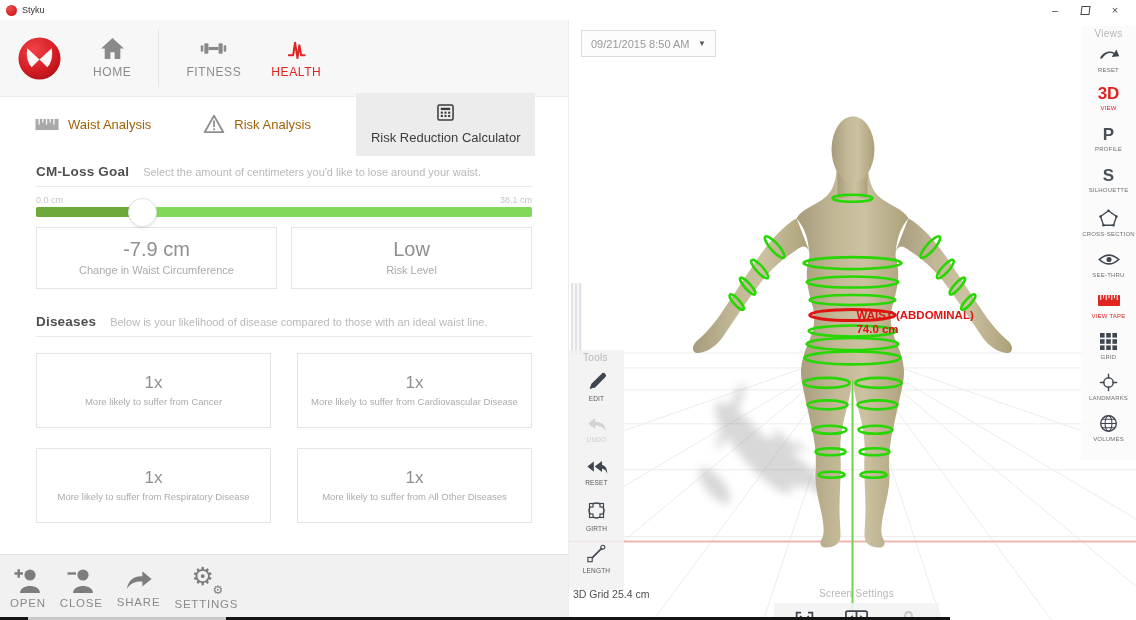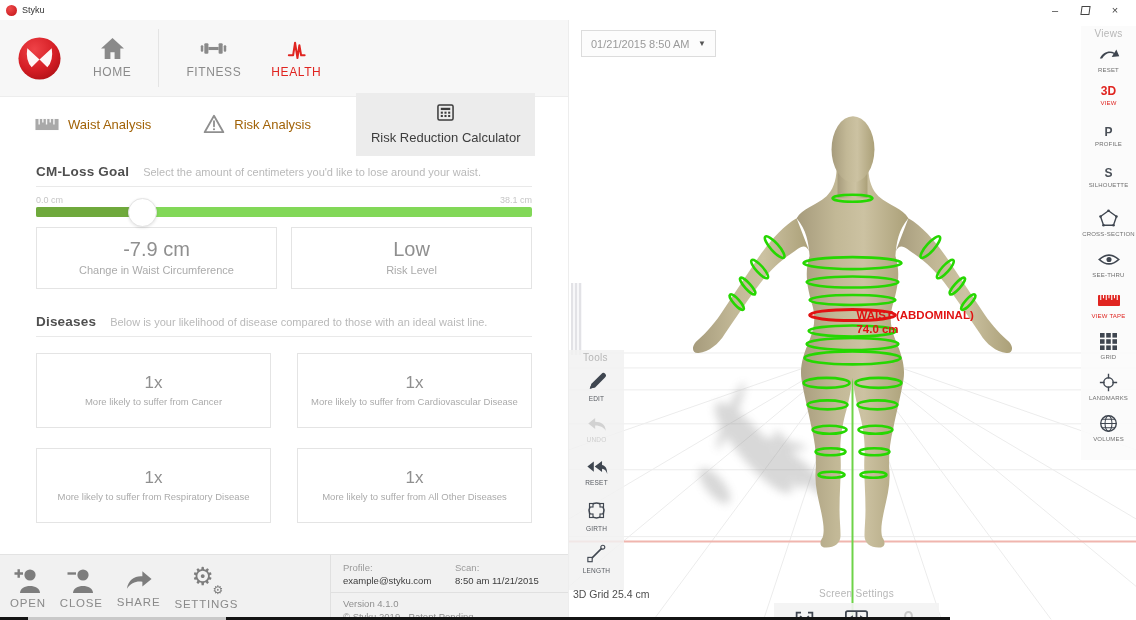--- a/index.html
+++ b/index.html
@@ -73,21 +73,21 @@
   .scan-select .caret{margin-left:auto;font-size:8px;color:#555;}
   .grip{position:absolute;left:2px;top:263px;width:11px;height:72px;
     background:repeating-linear-gradient(90deg,#e2e2e6 0 2px,#f7f7f9 2px 4px);cursor:col-resize;}
   .panel-title{font-size:10px;color:#b7b7b7;letter-spacing:.3px;}
   
   .views-panel{position:absolute;right:0;top:6px;width:55px;display:flex;flex-direction:column;align-items:center;
     background:rgba(250,250,250,.88);padding:2px 0 6px;}
   .views-panel .panel-title{margin-bottom:5px;}
   .v-item{height:41px;width:100%;display:flex;flex-direction:column;align-items:center;justify-content:flex-start;gap:3px;cursor:pointer;}
   .v-icon{height:20px;display:flex;align-items:center;justify-content:center;color:#434b57;}
-  .v-glyph{font-size:12px;font-weight:bold;color:#4a5058;line-height:1;}
+  .v-glyph{font-size:17px;font-weight:bold;color:#4a5058;line-height:1;}
   .v-label{font-size:6px;letter-spacing:.2px;color:#6f6f6f;}
   .v-item.active .v-label{color:#e02420;}
   .v-item.active .v-glyph{color:#e0241f;}
   
   .tools-panel{position:absolute;left:0;top:330px;width:55px;background:rgba(241,241,241,.84);
     display:flex;flex-direction:column;align-items:center;padding:2px 0 10px;}
   .tools-panel .panel-title{align-self:flex-start;margin:0 0 2px 14px;}
   .t-item{height:43px;width:100%;display:flex;flex-direction:column;align-items:center;justify-content:center;gap:4px;cursor:pointer;}
   .t-label{font-size:6.5px;letter-spacing:.2px;color:#565a60;}
   .t-item.disabled .t-label{color:#cfcfcf;}
@@ -270,36 +270,20 @@
             <path d="M3 20 C4.5 10.5 12 6.3 19 7.2 L19 2 L28.5 10 L19 17.8 L19 12.8 C13 11.8 7 13.8 3 20 Z" fill="#7d7d7d"></path>
           </svg>
           <span class="a-label">SHARE</span>
         </div>
         <div class="action">
           <div class="gear-wrap">
             <span class="gear-big">⚙</span>
             <span class="gear-small">⚙</span>
           </div>
           <span class="a-label">SETTINGS</span>
-        </div>
-      </div>
-      <div class="info">
-        <div class="info-row1">
-          <div class="info-col profile">
-            <span class="lbl">Profile:</span>
-            <span class="val">example@styku.com</span>
-          </div>
-          <div class="info-col">
-            <span class="lbl">Scan:</span>
-            <span class="val">8:50 am 11/21/2015</span>
-          </div>
-        </div>
-        <div class="info-row2">
-          <span>Version 4.1.0</span>
-          <span>© Styku 2019 - Patent Pending</span>
         </div>
       </div>
     </div>
   </div>
 
   <div class="viewer">
 
     <svg class="scene" viewBox="0 0 568 600">
       <defs>
         <linearGradient id="bodyGrad" x1="0" y1="0" x2="1" y2="0">
@@ -406,21 +390,21 @@
       </g>
       <ellipse cx="284" cy="295" rx="43" ry="5.5" fill="none" stroke="#e11212" stroke-width="3"></ellipse>
 
       <g font-family="Liberation Sans, DejaVu Sans, sans-serif" font-weight="bold" fill="#e11212">
         <text x="288" y="299" font-size="11.5">WAIST (ABDOMINAL)</text>
         <text x="288" y="313" font-size="11.5">74.0 cm</text>
       </g>
     </svg>
 
     <div class="scan-select">
-      <span>01/21/2015 8:50 AM</span>
+      <span>09/21/2015 8:50 AM</span>
       <span class="caret">▼</span>
     </div>
 
     <div class="grip"></div>
 
     <div class="views-panel">
       <span class="panel-title">Views</span>
 
       <div class="v-item">
         <span class="v-icon">

